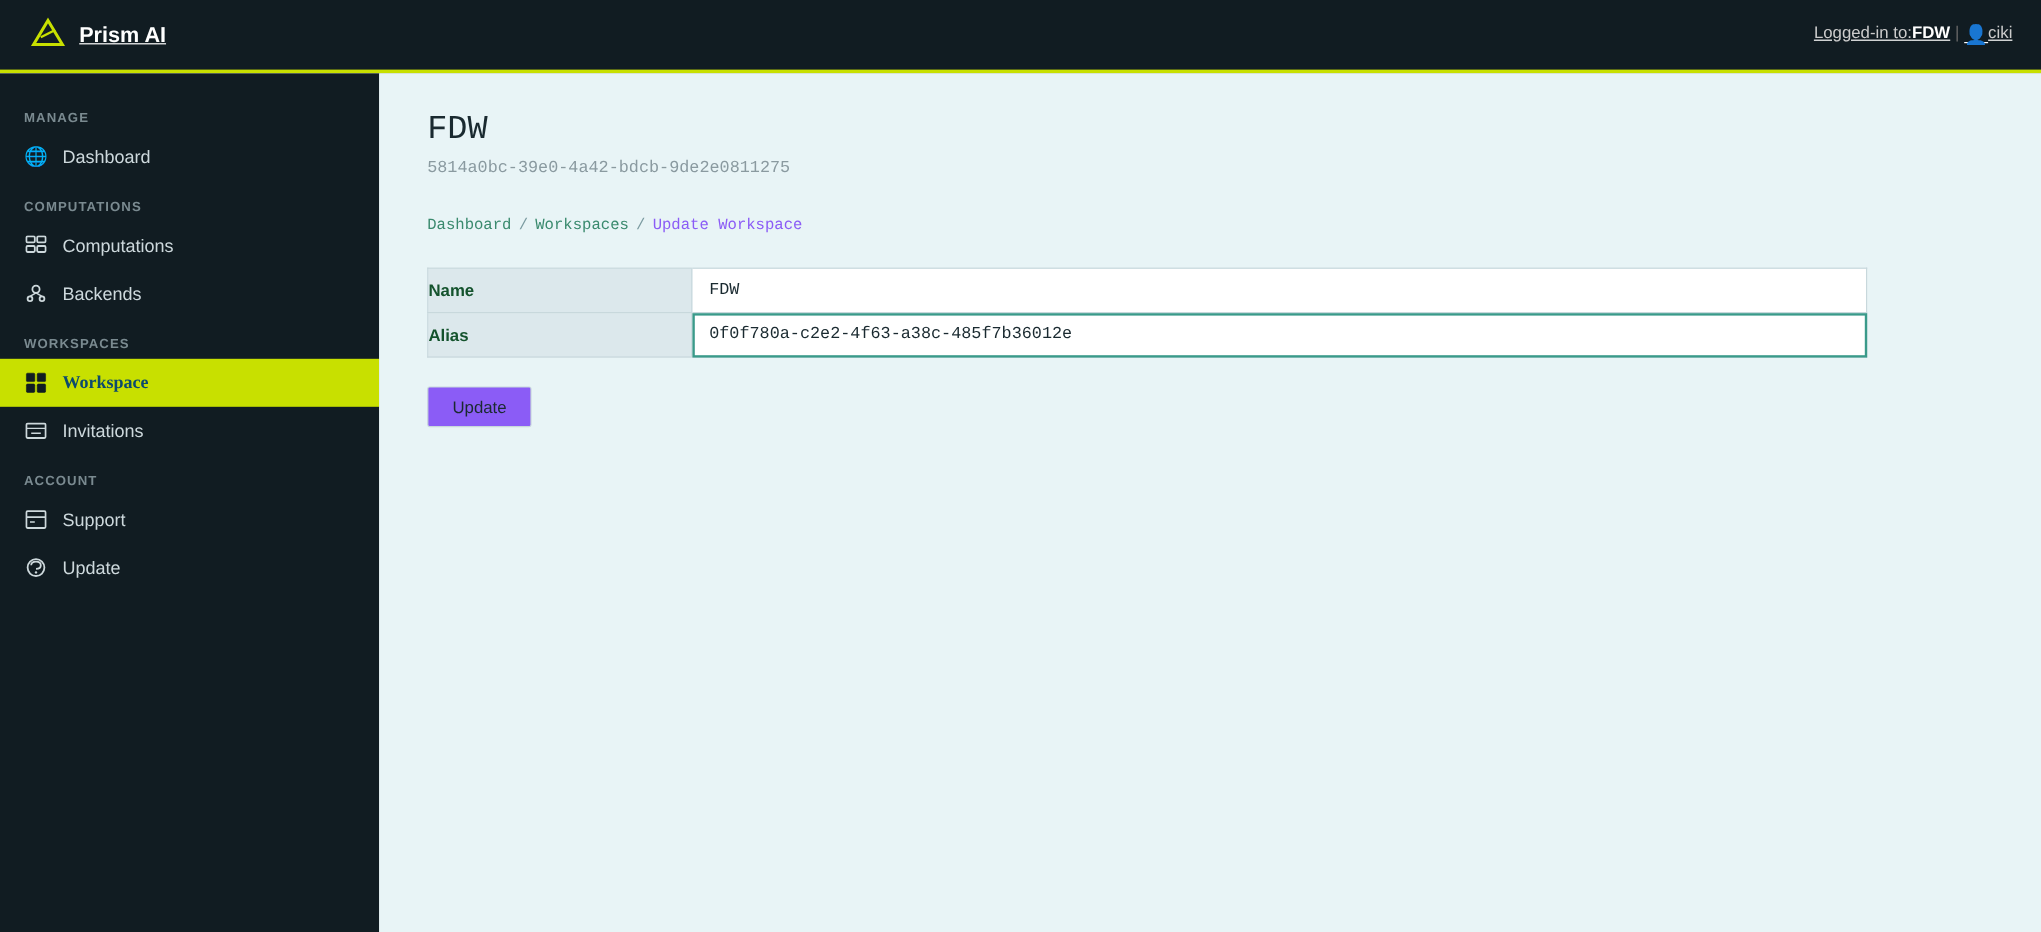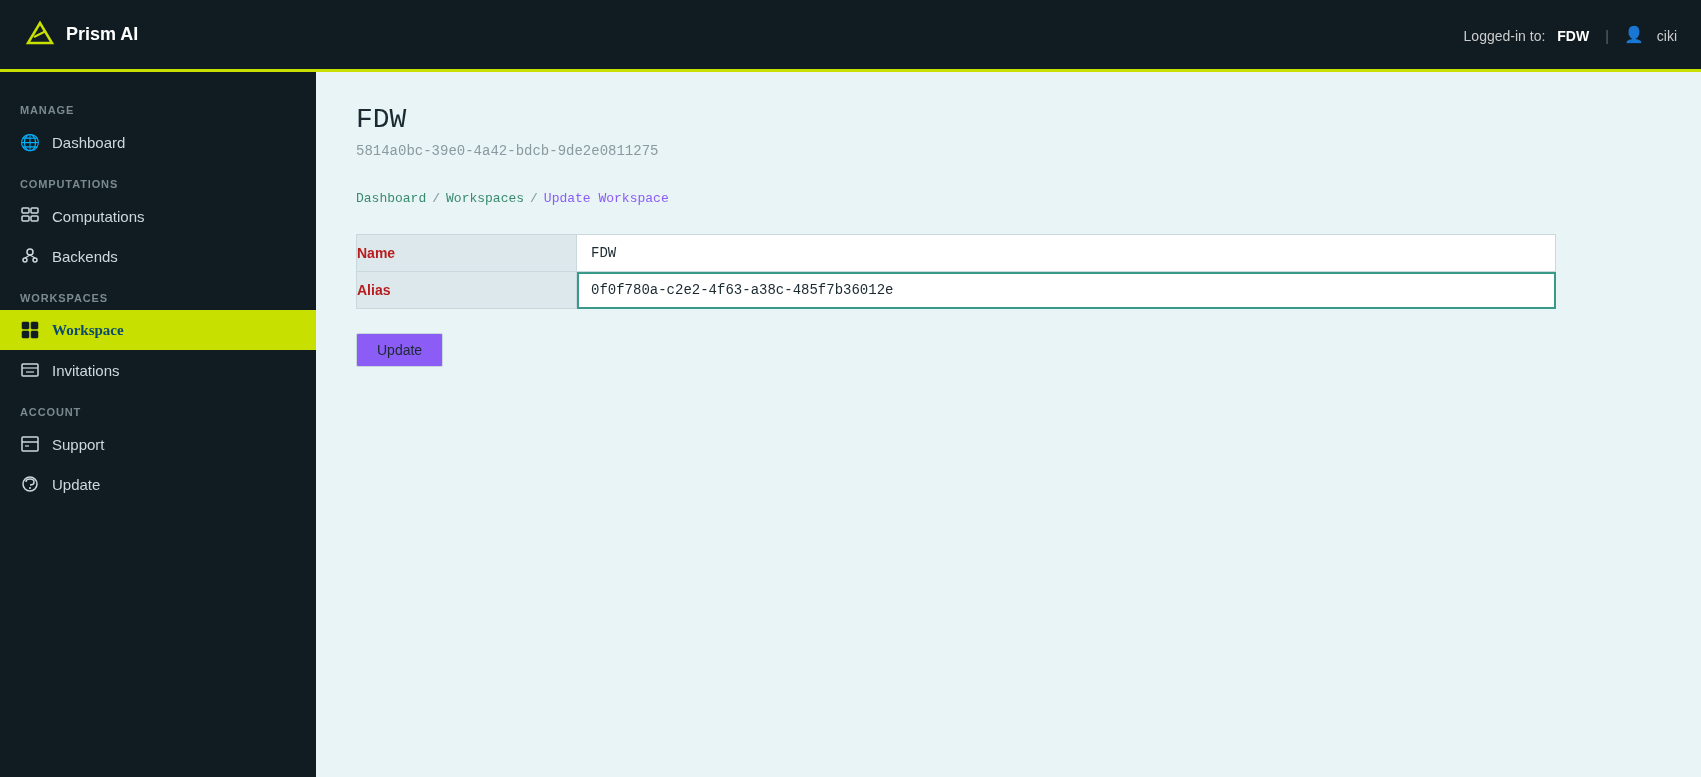--- a/index.html
+++ b/index.html
@@ -2,46 +2,47 @@
 <html><head>
   <meta charset="utf-8">
   <style>
     * { box-sizing: border-box; margin: 0; padding: 0; }
     body { font-family: 'Segoe UI', Arial, sans-serif; display: flex; flex-direction: column; height: 100vh; background: #e8f4f6; }
 
     
     .topbar {
       background: #111c22;
       color: #fff;
-      height: 72px;
+      height: 61px;
       display: flex;
       align-items: center;
       justify-content: space-between;
       padding: 0 24px;
       flex-shrink: 0;
       border-bottom: 3px solid #c8e000;
+      text-decoration: underline;
     }
     .topbar-logo {
       display: flex;
       align-items: center;
       gap: 10px;
       font-size: 18px;
       font-weight: 600;
       color: #fff;
     }
     .logo-icon {
       width: 32px;
       height: 32px;
     }
     .topbar-user {
       font-size: 14px;
       color: #ccc;
       display: flex;
-      align-items: flex-end;
-      gap: 12px;
+      align-items: flex-start;
+      gap: 0;
       padding-left: 45px;
     }
     .topbar-user .org {
       color: #fff;
       font-weight: 600;
     }
     .topbar-user .separator {
       color: #666;
       margin: 0 4px;
     }
@@ -153,21 +154,21 @@
     .form-table td {
       padding: 0;
       vertical-align: middle;
     }
     .form-label-cell {
       background: #dce8ec;
       width: 220px;
       padding: 12px 18px;
       font-size: 14px;
       font-weight: 600;
-      color: #b91c1c;
+      color: #14532d;
       border-right: 1px solid #c8d8dc;
     }
     .form-input-cell {
       background: #fff;
       padding: 4px 0;
     }
     .form-input {
       width: 100%;
       border: none;
       padding: 10px 14px;

